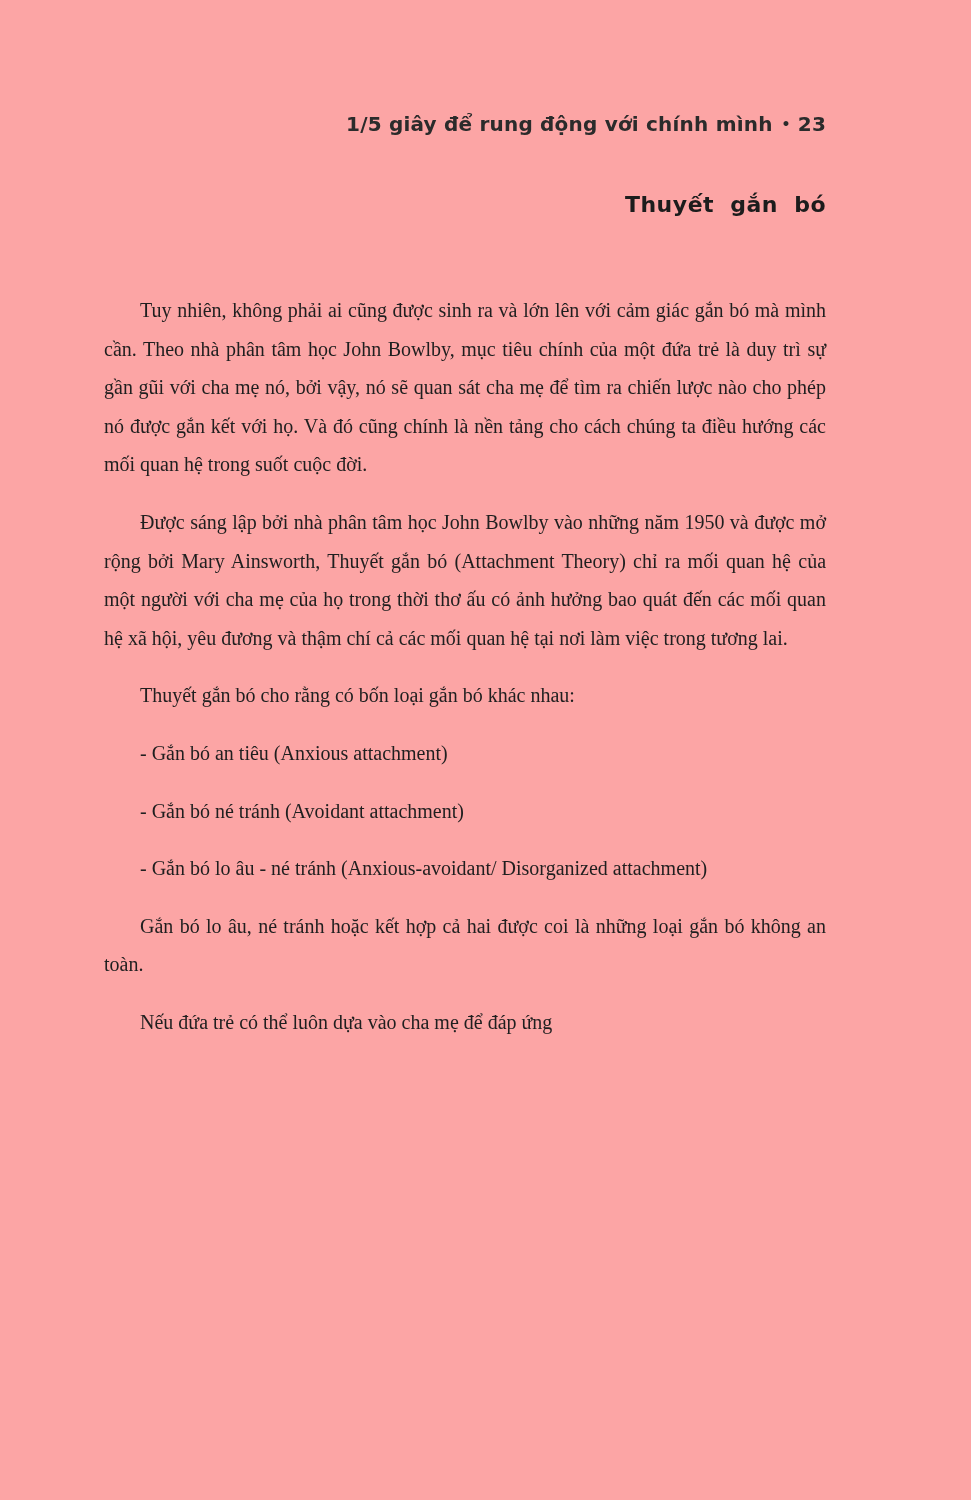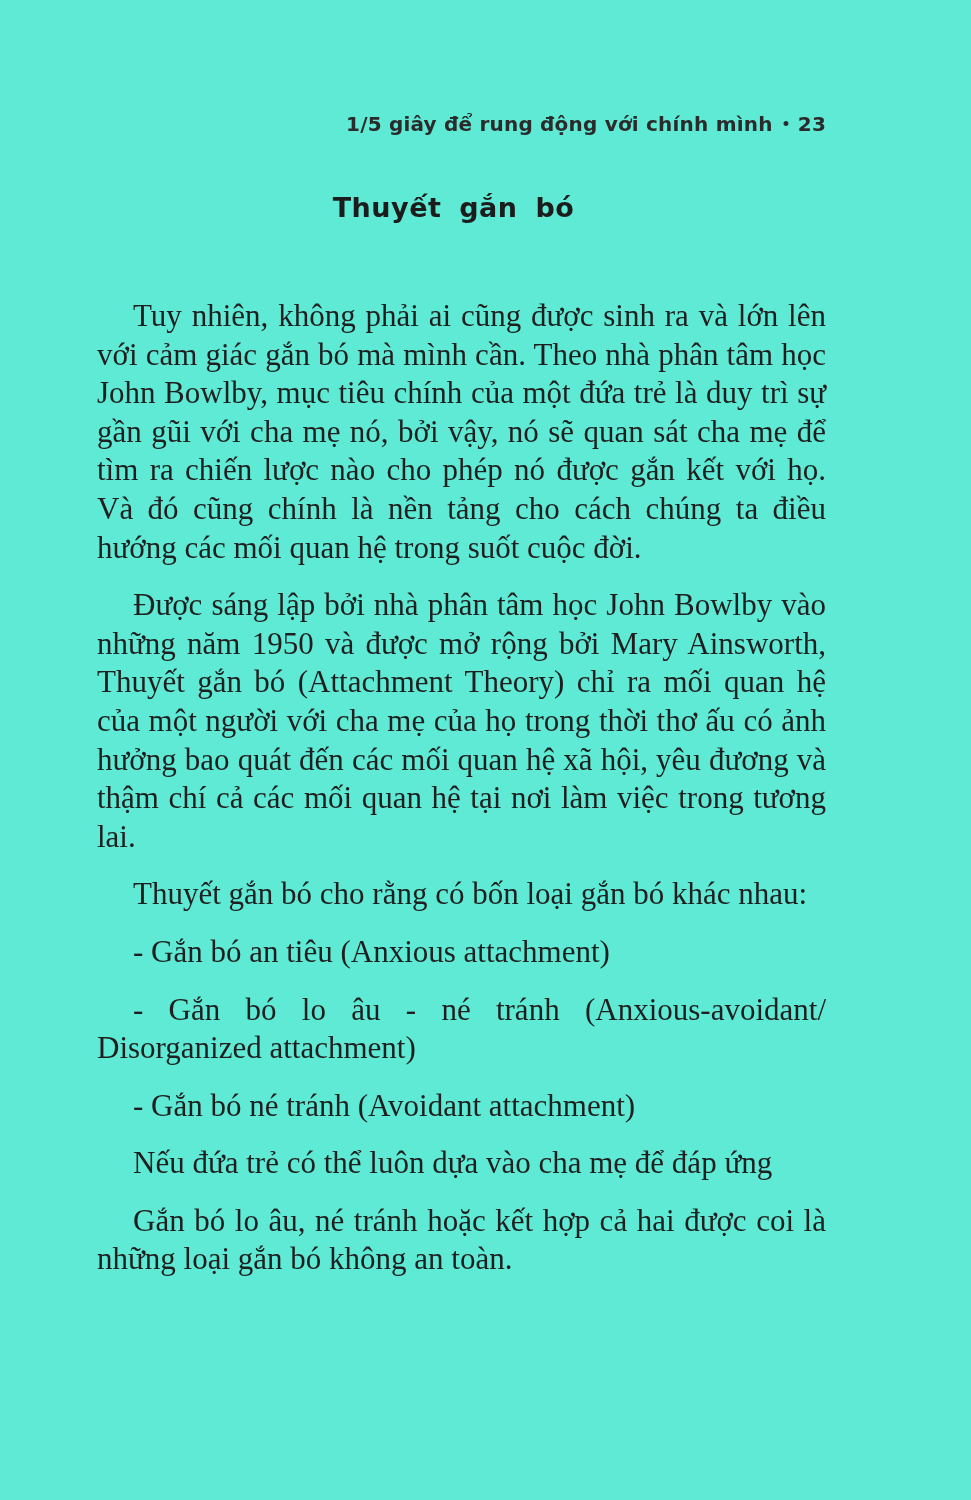--- a/index.html
+++ b/index.html
@@ -4,61 +4,61 @@
 <style>
   html, body {
     margin: 0;
     padding: 0;
     background: #ffffff;
   }
   .page {
     position: relative;
     width: 971px;
     height: 1500px;
-    background: #5eead4;
+    background: #fca5a5;
     box-sizing: border-box;
-    padding: 112px 145px 0 81px;
+    padding: 112px 145px 0 104px;
     overflow: hidden;
     font-family: "Liberation Serif", serif;
     color: #1f1f1f;
   }
   .running-header {
     text-align: right;
     font-family: "DejaVu Sans", sans-serif;
     font-weight: bold;
     font-size: 20px;
     color: #2b2b2b;
     letter-spacing: 0.2px;
     white-space: nowrap;
   }
   .running-header .bullet {
     display: inline-block;
     margin: 0 7px 0 9px;
     font-size: 14px;
     vertical-align: 2px;
   }
   .chapter-title {
-    text-align: center;
+    text-align: right;
     font-family: "DejaVu Sans", sans-serif;
     font-weight: bold;
-    font-size: 27px;
+    font-size: 22px;
     color: #1c1c1c;
     letter-spacing: 0.5px;
     word-spacing: 8px;
     margin: 56px 0 0 0;
   }
   .body-text {
     margin-top: 74px;
   }
   .para {
-    font-size: 31px;
+    font-size: 20px;
     line-height: 38.6px;
     text-align: justify;
     text-indent: 36px;
-    margin: 0 0 19px 16px;
+    margin: 0 0 19px 0;
     color: #1f1f1f;
   }
   .para .italic {
   }
 </style>
 </head>
 <body>
 
 <div class="page">
 
@@ -66,19 +66,19 @@
     <span>1/5 giây để rung động với chính mình</span><span class="bullet">•</span><span>23</span>
   </div>
 
   <h1 class="chapter-title">Thuyết gắn bó</h1>
 
   <div class="body-text">
       <p class="para"><span>Tuy nhiên, không phải ai cũng được sinh ra và lớn lên với cảm giác gắn bó mà mình cần. Theo nhà phân tâm học John Bowlby, mục tiêu chính của một đứa trẻ là duy trì sự gần gũi với cha mẹ nó, bởi vậy, nó sẽ quan sát cha mẹ để tìm ra chiến lược nào cho phép nó được gắn kết với họ. Và đó cũng chính là nền tảng cho cách chúng ta điều hướng các mối quan hệ trong suốt cuộc đời.</span></p>
       <p class="para"><span>Được sáng lập bởi nhà phân tâm học John Bowlby vào những năm 1950 và được mở rộng bởi Mary Ainsworth, Thuyết gắn bó </span><span class="italic">(Attachment Theory)</span><span> chỉ ra mối quan hệ của một người với cha mẹ của họ trong thời thơ ấu có ảnh hưởng bao quát đến các mối quan hệ xã hội, yêu đương và thậm chí cả các mối quan hệ tại nơi làm việc trong tương lai.</span></p>
       <p class="para"><span>Thuyết gắn bó cho rằng có bốn loại gắn bó khác nhau:</span></p>
       <p class="para"><span>- Gắn bó an tiêu </span><span class="italic">(Anxious attachment)</span></p>
+      <p class="para"><span>- Gắn bó né tránh </span><span class="italic">(Avoidant attachment)</span></p>
       <p class="para"><span>- Gắn bó lo âu - né tránh </span><span class="italic">(Anxious-avoidant/ Disorganized attachment)</span></p>
-      <p class="para"><span>- Gắn bó né tránh </span><span class="italic">(Avoidant attachment)</span></p>
+      <p class="para"><span>Gắn bó lo âu, né tránh hoặc kết hợp cả hai được coi là những loại gắn bó không an toàn.</span></p>
       <p class="para"><span>Nếu đứa trẻ có thể luôn dựa vào cha mẹ để đáp ứng</span></p>
-      <p class="para"><span>Gắn bó lo âu, né tránh hoặc kết hợp cả hai được coi là những loại gắn bó không an toàn.</span></p>
     </div>
 
 </div>
 
 </body></html>

